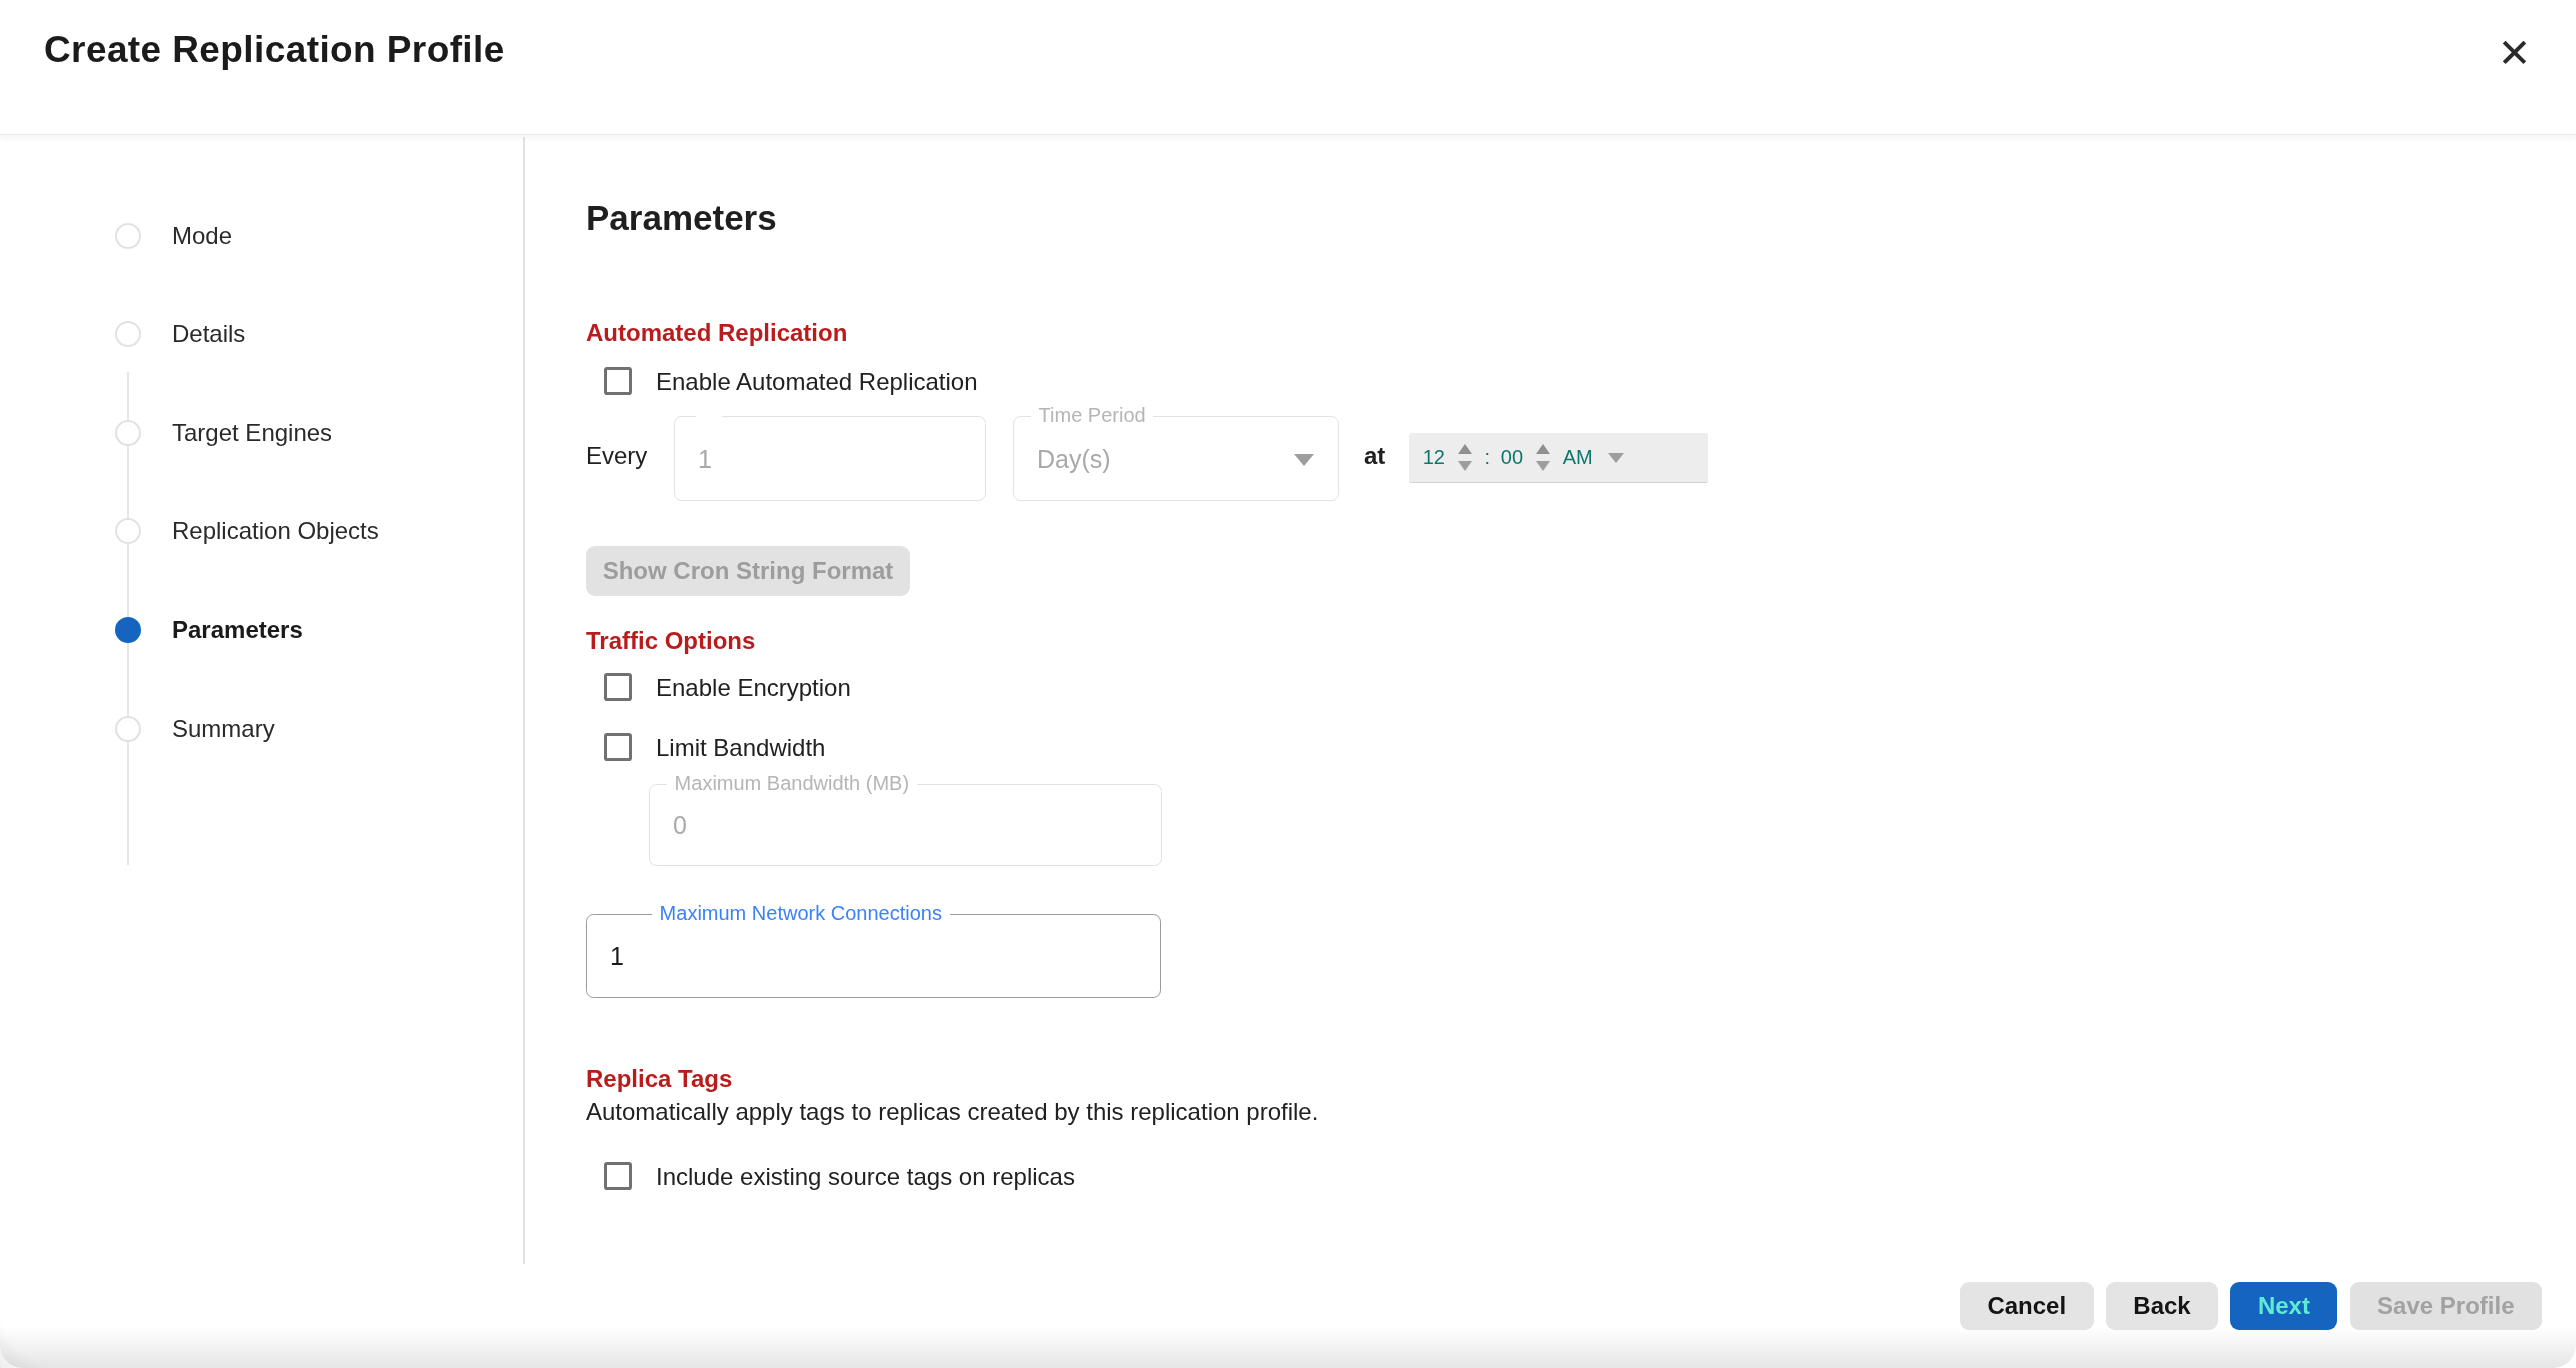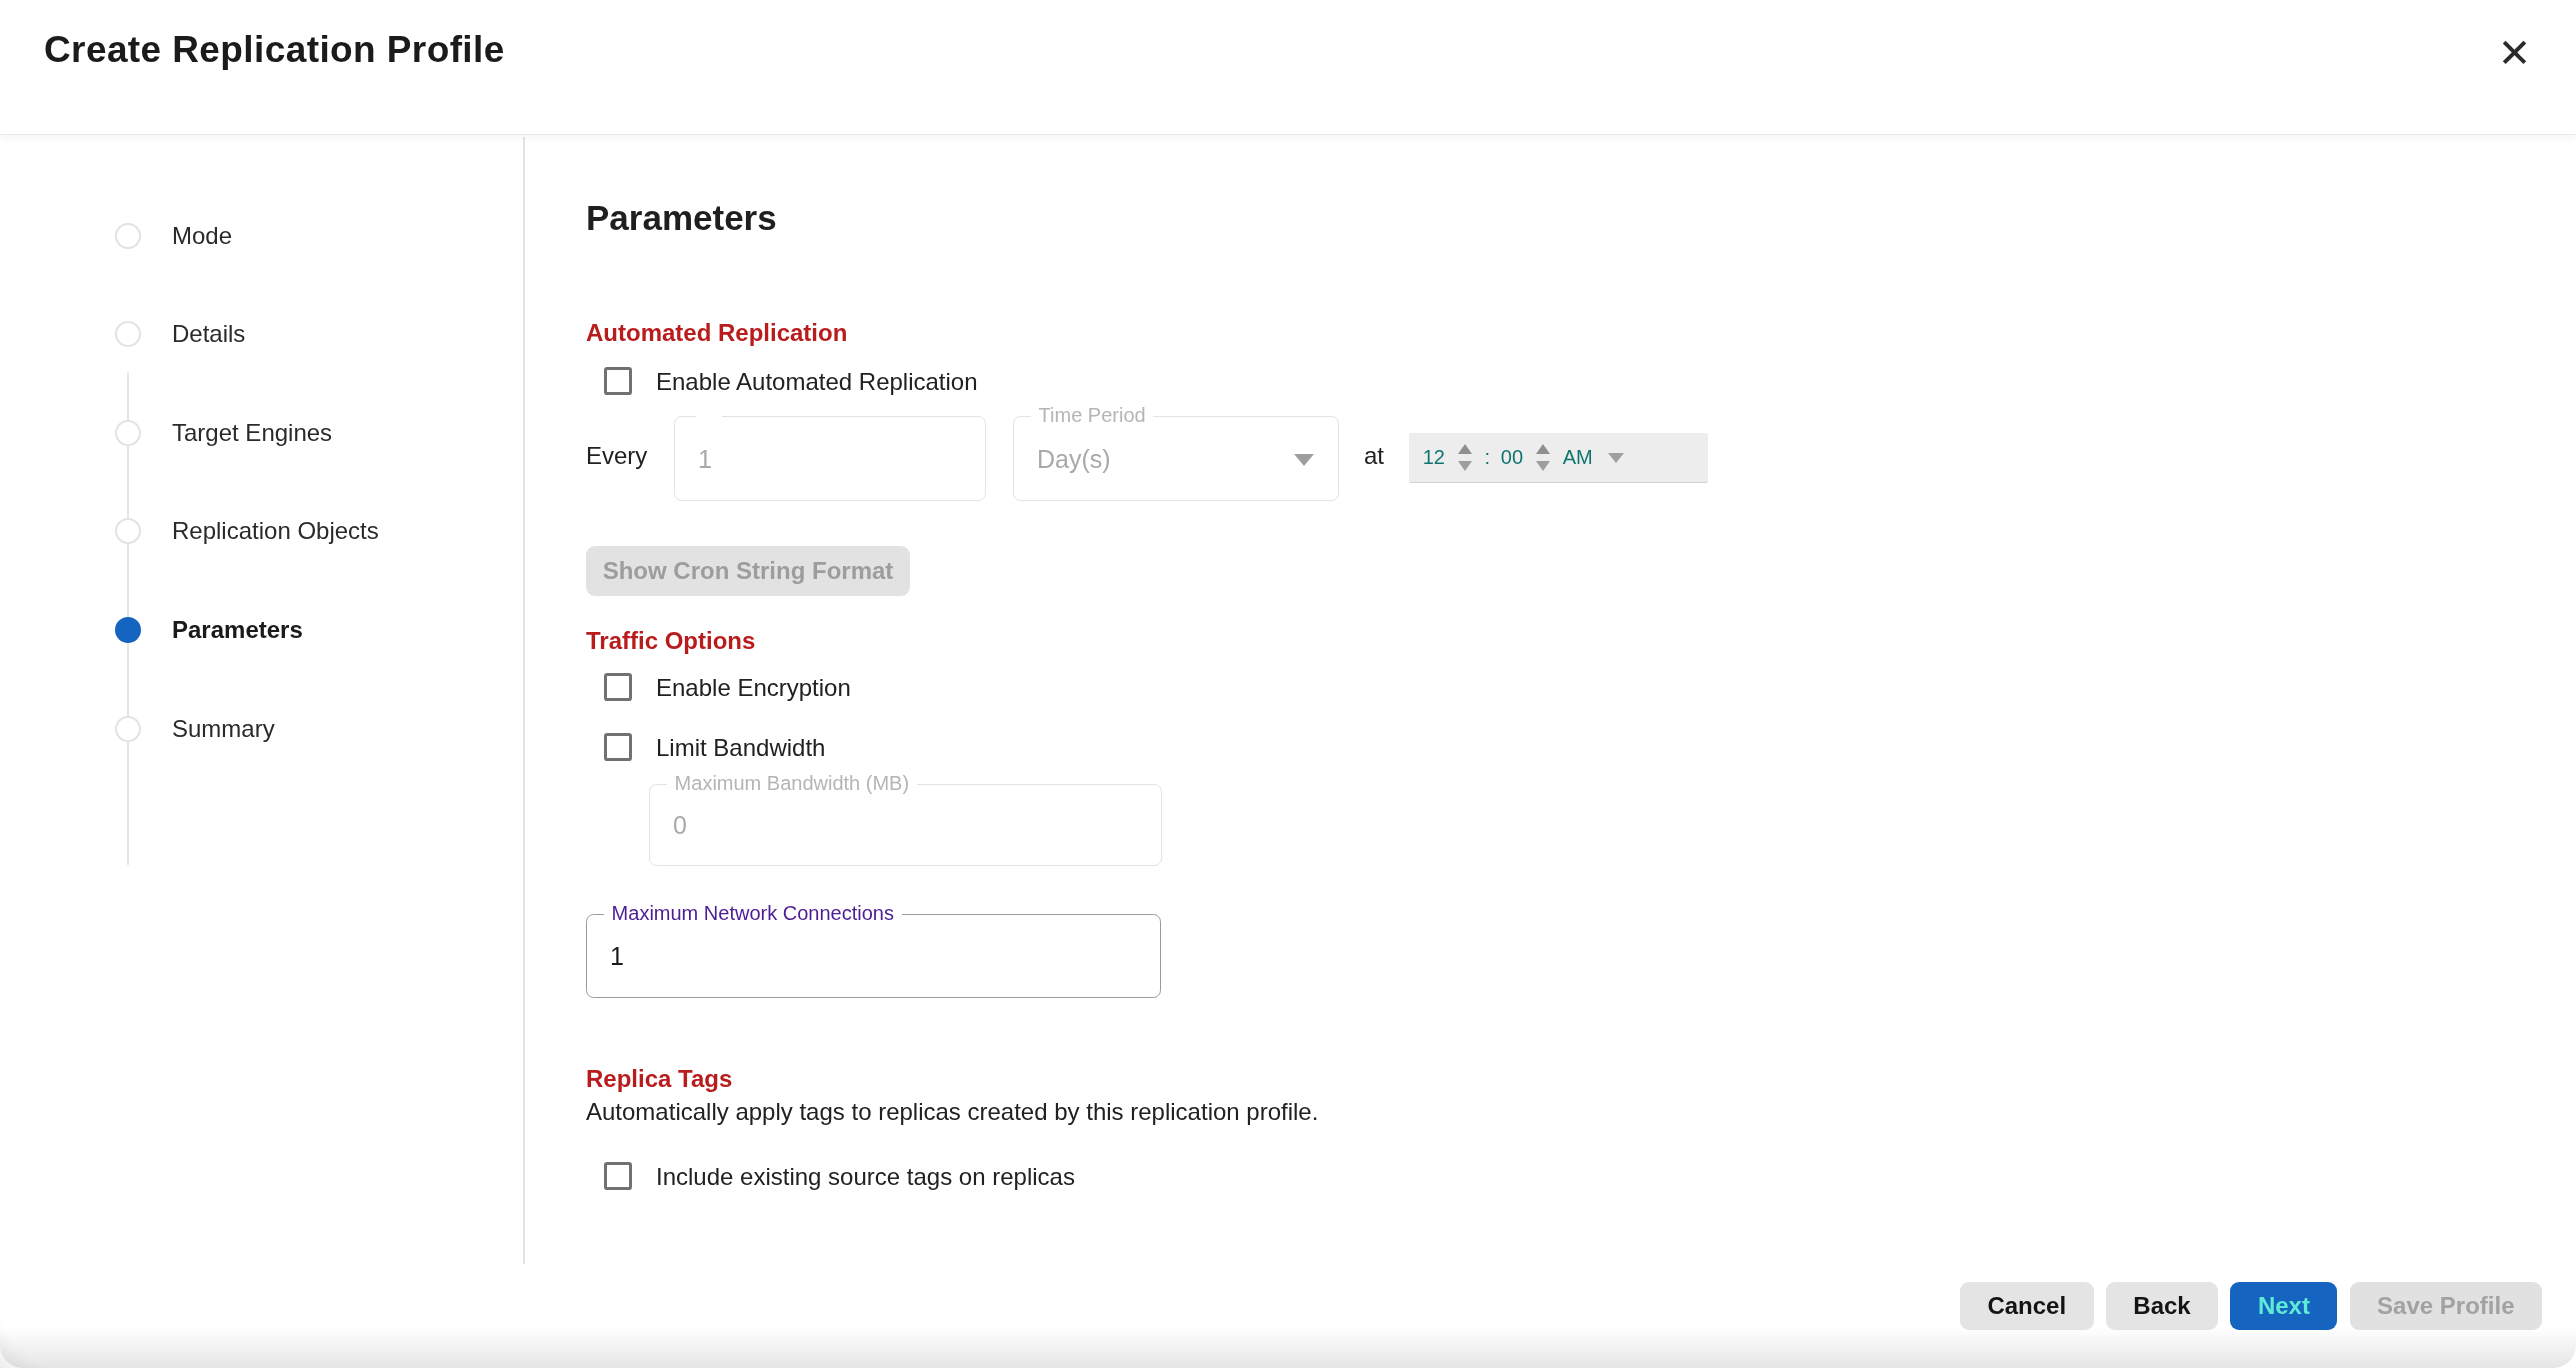--- a/index.html
+++ b/index.html
@@ -48,41 +48,41 @@
   .lbl-every { position:absolute; left:61px; top:305px; line-height:27.5px; font-size:24px; color:#212121; }
   .outfield { position:absolute; border:1.5px solid #e2e2e2; border-radius:7.6px; background:#fff; }
   .outfield .legend { position:absolute; top:-13px; left:17px; background:#fff; padding:0 7.6px;
                       font-size:20px; color:#b5b5b5; white-space:nowrap; }
   .outfield .val { position:absolute; left:23px; top:50%; transform:translateY(-50%); font-size:25px; color:#a9a9a9; }
   .outfield .notch { position:absolute; top:-1.5px; left:21.4px; width:26px; height:1.5px; background:#fff; }
   .f-every  { left:149px; top:279px; width:312px; height:85px; }
   .f-period { left:488px; top:279px; width:326px; height:85px; }
   .f-period .arrow { position:absolute; right:24.4px; top:50%; margin-top:-4.6px; width:0; height:0;
                      border-left:10px solid transparent; border-right:10px solid transparent; border-top:12.2px solid #9e9e9e; }
-  .lbl-at { position:absolute; left:839px; top:305px; line-height:27.5px; font-size:24px; color:#212121; }
+  .lbl-at { position:absolute; left:839px; top:305px; line-height:27.5px; font-size:24px; color:#212121;font-weight:bold; }
 
   .timepicker { position:absolute; left:884px; top:296px; width:299px; height:50px; background:#ededed;
                 border-bottom:1.5px solid #d2d2d2; border-radius:2.3px; display:flex; align-items:center;
                 padding:0 13.7px; gap:10.7px; }
   .timepicker .tval { font-size:20px; color:#0f766e; }
   .spin { display:flex; flex-direction:column; gap:6.9px; align-items:center; width:18.3px; }
   .spin i { width:0; height:0; border-left:7.6px solid transparent; border-right:7.6px solid transparent; }
   .spin .up { border-bottom:10px solid #8f8f8f; }
   .spin .dn { border-top:10px solid #9e9e9e; }
   .tp-dd { width:0; height:0; border-left:8.4px solid transparent; border-right:8.4px solid transparent;
            border-top:10.7px solid #9e9e9e; margin-left:4.6px; }
 
   .btn { border:none; border-radius:9px; font-family:"Liberation Sans", sans-serif;
          font-size:24px; font-weight:700; cursor:pointer; }
   .cron-btn { position:absolute; left:61px; top:409px; width:324px; height:50px;
               background:#e2e2e2; color:#9d9d9d; }
 
   .f-bandwidth { left:124px; top:647px; width:513px; height:82px; }
   .f-conn { left:61px; top:777px; width:575px; height:84px; border-color:#9b9b9b; }
-  .f-conn .legend { color:#4c1d95; }
+  .f-conn .legend { color:#3b82f6;margin-left:48px; }
   .f-conn .val { color:#1b1b1b; }
 
   
   .footer { position:absolute; left:0; right:0; bottom:0; height:104px; background:#fff; }
   .footer .btns { position:absolute; right:34px; top:18.3px; display:flex; gap:12.2px; height:48px; }
   .footer .btn { height:48px; padding:0 27.5px; }
   .btn-cancel, .btn-back { background:#e4e4e4; color:#141414; }
   .btn-next { background:#1565c0; color:#5eead4; }
   .btn-save { background:#e1e1e1; color:#a2a2a2; cursor:default; }
   .bottom-shade { position:absolute; left:0; right:0; bottom:0; height:41px; pointer-events:none;

